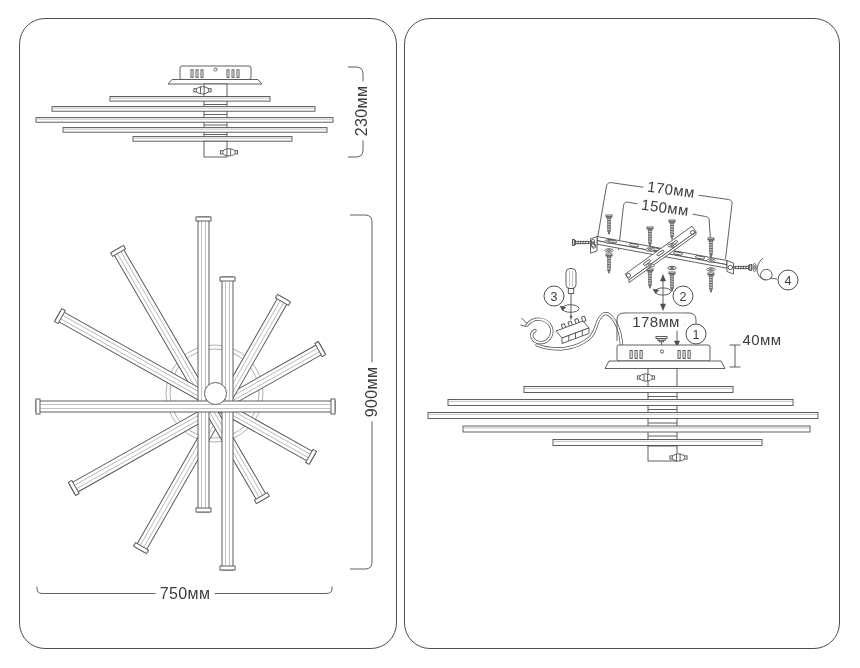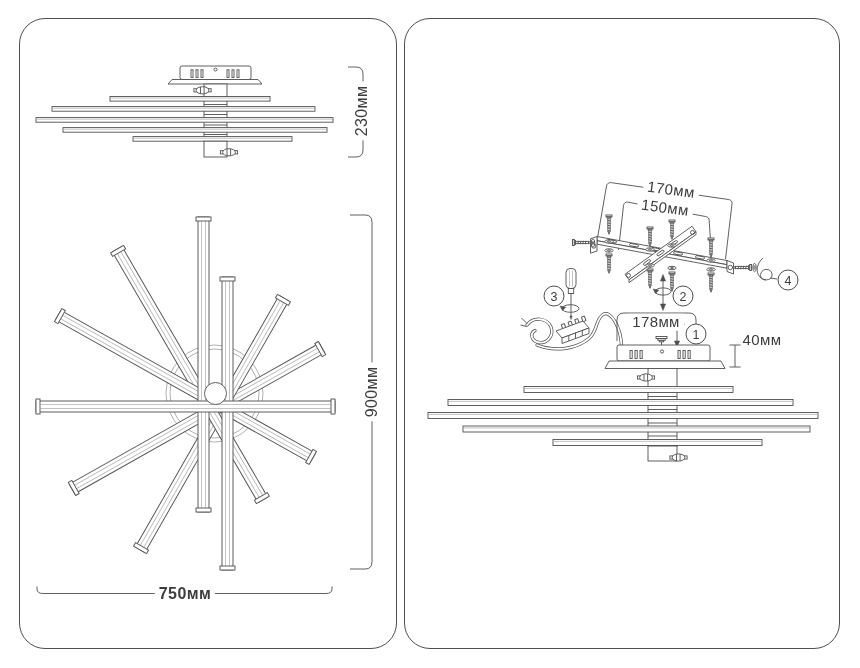--- a/index.html
+++ b/index.html
@@ -305,21 +305,21 @@
           <line class="thin" x1="554" y1="441.4" x2="761" y2="441.4"></line>
       </g>
       <rect class="sw" x="648" y="446" width="29" height="15"></rect>
       <use href="#wing" transform="translate(646,377.5)"></use>
       <use href="#wing" transform="translate(678.5,457.5)"></use>
     </g>
   </svg>
 
   <div class="lbl rot-ccw f16" style="left:362px;top:111px;">230мм</div>
   <div class="lbl rot-ccw f16" style="left:372px;top:392px;">900мм</div>
-  <div class="lbl f16" style="left:185px;top:594px;font-weight:bold;">750мм</div>
+  <div class="lbl f16" style="left:185px;top:594px;">750мм</div>
 
   <div class="lbl rot-cw f15" style="left:671px;top:190px;">170мм</div>
   <div class="lbl rot-cw f15" style="left:665px;top:208px;">150мм</div>
   <div class="lbl f15" style="left:656px;top:322px;">178мм</div>
   <div class="lbl f15" style="left:762px;top:340px;background:transparent;">40мм</div>
 
   <div class="callout" style="left:696px;top:334px;">1</div>
   <div class="callout" style="left:683px;top:296px;">2</div>
   <div class="callout" style="left:554px;top:296px;">3</div>
   <div class="callout" style="left:788px;top:280px;">4</div>

